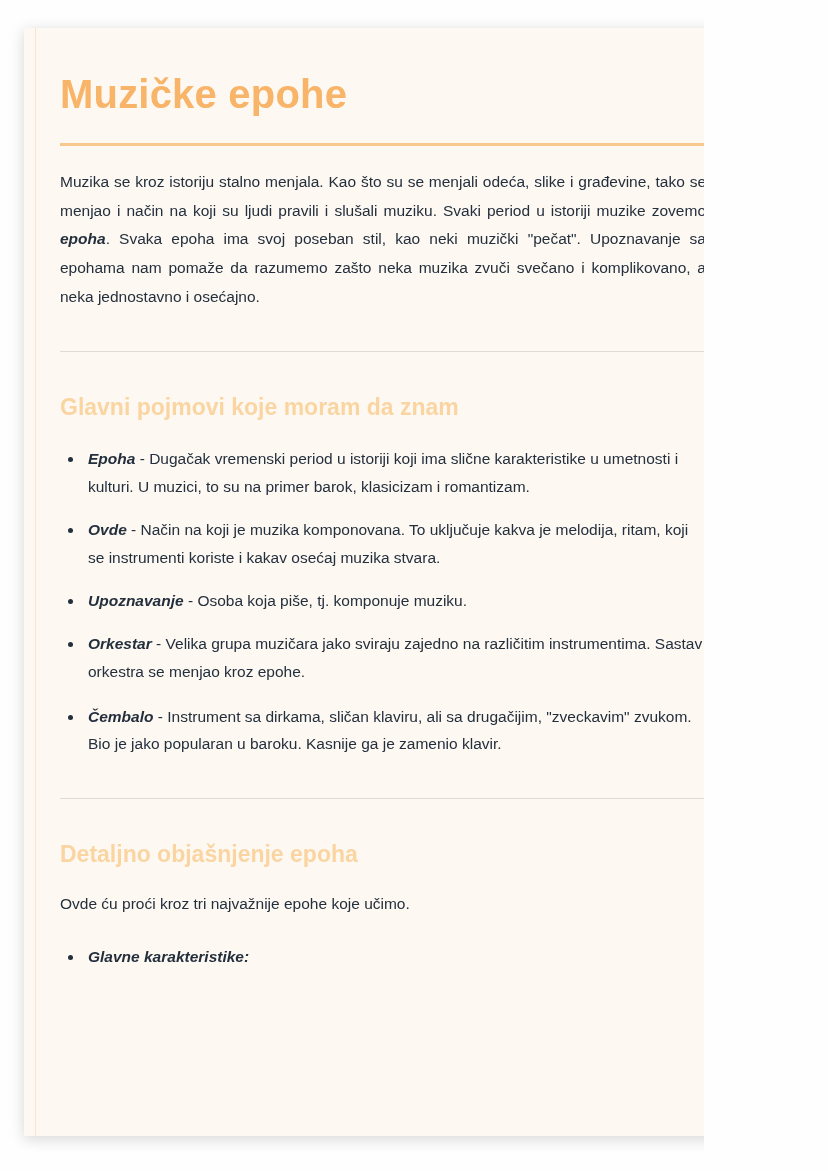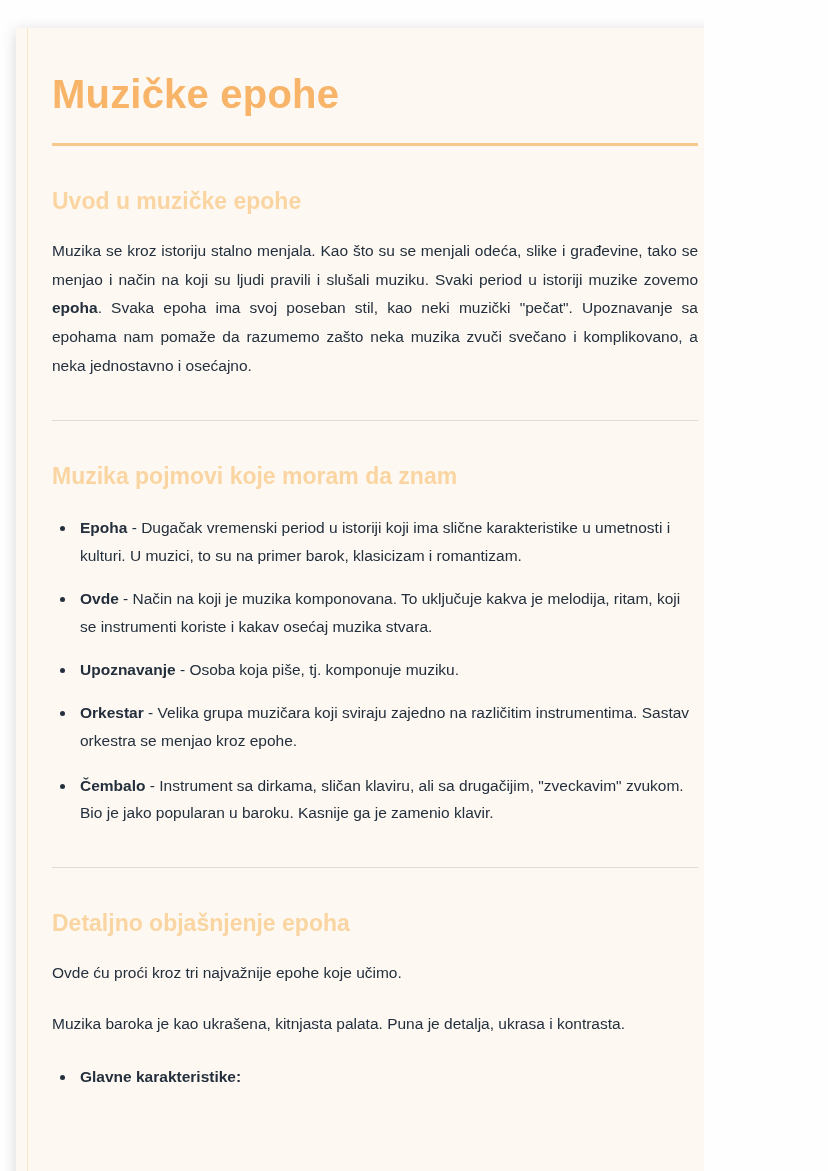--- a/index.html
+++ b/index.html
@@ -5,21 +5,21 @@
   * { box-sizing: border-box; }
   html, body { margin: 0; padding: 0; }
   body {
     background: #fefefe;
     font-family: "Liberation Sans", "DejaVu Sans", sans-serif;
     -webkit-font-smoothing: antialiased;
   }
   .canvas {
     width: 704px;
     height: 1171px;
-    padding: 28px 36px 0 16px;
+    padding: 28px 36px 0 24px;
     background: #fefefe;
     overflow: hidden;
   }
   .page {
     position: relative;
     width: 756px;
     min-height: 1108px;
     background: #fdf9f2;
     box-shadow: 0 3px 14px rgba(0,0,0,0.16);
   }
@@ -77,55 +77,53 @@
     padding: 0 0 0 24px;
     color: #242f3d;
   }
   ul.term-list li {
     font-size: 15.5px;
     line-height: 1.8;
     margin-bottom: 15px;
     padding-left: 4px;
   }
   ul.term-list li:last-child { margin-bottom: 0; margin-top: 17px; }
-  strong.term { font-weight: 700; color: #242f3d; }
+  strong.term { font-weight: 700; color: #242f3d; font-style: italic; }
 </style>
 </head>
 <body>
 
 <div class="canvas">
   <div class="page">
     <div class="rule-line rule-left"></div>
     <div class="rule-line rule-right"></div>
 
     <div class="content">
 
       <h1 class="doc-title">Muzičke epohe</h1>
       <hr class="title-rule">
 
-      <h2 class="section-heading">Uvod u muzičke epohe</h2>
       <p class="body-text justify"><span>Muzika se kroz istoriju stalno menjala. Kao što su se menjali odeća, slike i građevine, tako se menjao i način na koji su ljudi pravili i slušali muziku. Svaki period u istoriji muzike zovemo </span><strong class="term">epoha</strong><span>. Svaka epoha ima svoj poseban stil, kao neki muzički "pečat". Upoznavanje sa epohama nam pomaže da razumemo zašto neka muzika zvuči svečano i komplikovano, a neka jednostavno i osećajno.</span></p>
 
       <hr class="divider">
 
-      <h2 class="section-heading">Muzika pojmovi koje moram da znam</h2>
+      <h2 class="section-heading">Glavni pojmovi koje moram da znam</h2>
       <ul class="term-list">
         <li><strong class="term">Epoha</strong><span> - Dugačak vremenski period u istoriji koji ima slične karakteristike u umetnosti i kulturi. U muzici, to su na primer barok, klasicizam i romantizam.</span></li>
         <li><strong class="term">Ovde</strong><span> - Način na koji je muzika komponovana. To uključuje kakva je melodija, ritam, koji se instrumenti koriste i kakav osećaj muzika stvara.</span></li>
         <li><strong class="term">Upoznavanje</strong><span> - Osoba koja piše, tj. komponuje muziku.</span></li>
-        <li><strong class="term">Orkestar</strong><span> - Velika grupa muzičara koji sviraju zajedno na različitim instrumentima. Sastav orkestra se menjao kroz epohe.</span></li>
+        <li><strong class="term">Orkestar</strong><span> - Velika grupa muzičara jako sviraju zajedno na različitim instrumentima. Sastav orkestra se menjao kroz epohe.</span></li>
         <li><strong class="term">Čembalo</strong><span> - Instrument sa dirkama, sličan klaviru, ali sa drugačijim, "zveckavim" zvukom. Bio je jako popularan u baroku. Kasnije ga je zamenio klavir.</span></li>
       </ul>
 
       <hr class="divider">
 
       <h2 class="section-heading">Detaljno objašnjenje epoha</h2>
       <p class="body-text">Ovde ću proći kroz tri najvažnije epohe koje učimo.</p>
 
-      <p class="body-text justify">Muzika baroka je kao ukrašena, kitnjasta palata. Puna je detalja, ukrasa i kontrasta.</p>
 
       <ul class="term-list">
         <li><strong class="term">Glavne karakteristike:</strong><span></span></li>
       </ul>
 
     </div>
 
   </div>
 </div>
 

